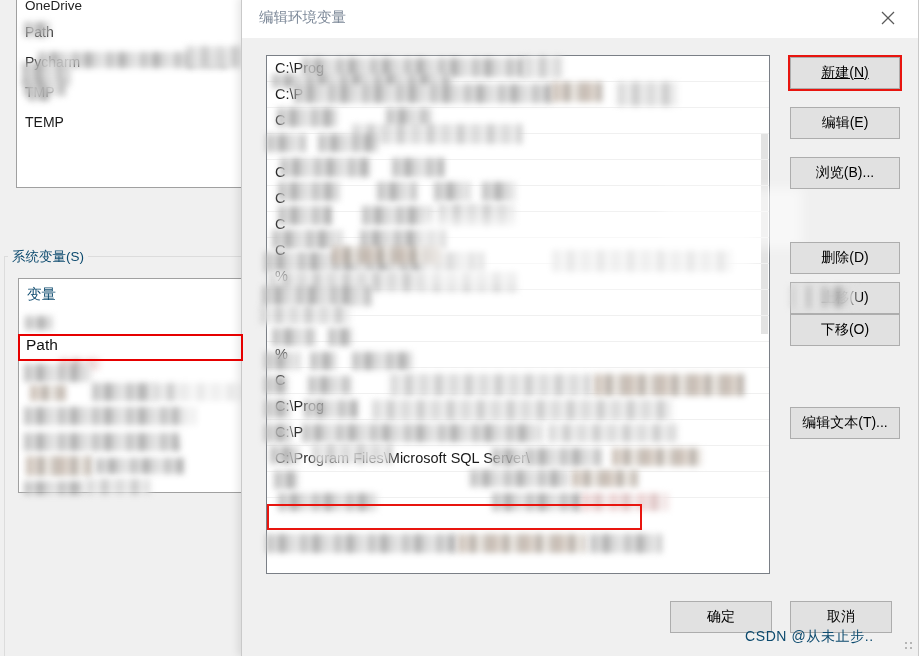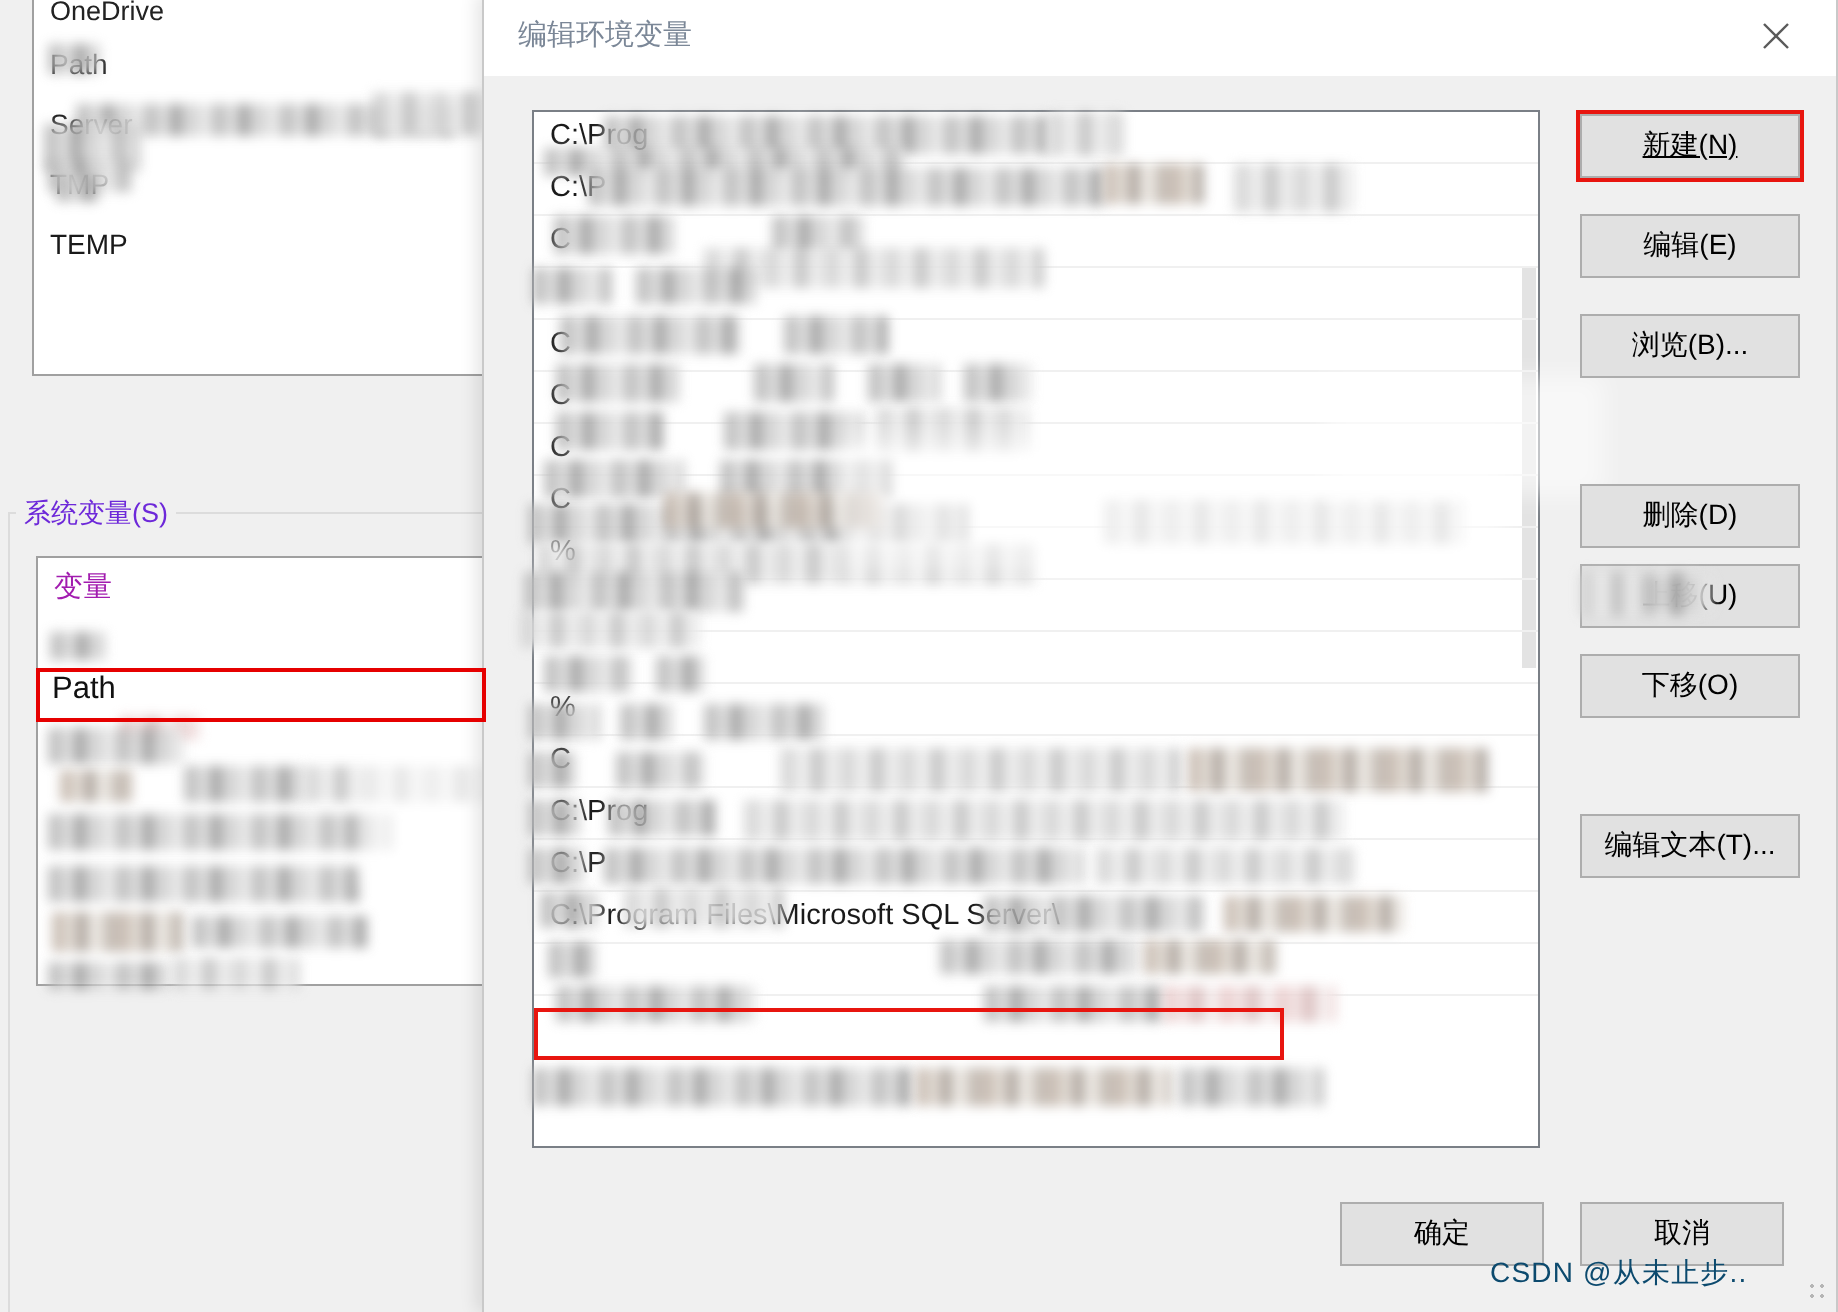--- a/index.html
+++ b/index.html
@@ -14,27 +14,27 @@
   #bg-left-col{position:absolute;left:0;top:0;width:241px;height:656px;background:#f0f0f0;
       border-right:1px solid #d8d8d8;}
 
   
   #user-list-box{position:absolute;left:16px;top:-6px;width:226px;height:194px;
       background:#fff;border:1px solid #a0a0a0;box-sizing:border-box;overflow:hidden;}
   #user-list-box .hdr{height:22px;line-height:22px;padding-left:8px;font-size:13.5px;color:#222;}
   .ulist-row{height:30px;line-height:30px;padding-left:8px;font-size:14px;color:#1a1a1a;white-space:nowrap;}
 
   
-  #sys-group-label{position:absolute;left:8px;top:248px;font-size:13.5px;color:#6d28d9;
+  #sys-group-label{position:absolute;left:8px;top:248px;font-size:13.5px;color:#0c4a6e;
       background:#f0f0f0;padding:0 4px;z-index:4;}
   #sys-group-box{position:absolute;left:4px;top:256px;width:238px;height:400px;
       border:1px solid #dcdcdc;border-bottom:none;box-sizing:border-box;}
   #sys-list-box{position:absolute;left:18px;top:278px;width:225px;height:215px;
       background:#fff;border:1px solid #a0a0a0;box-sizing:border-box;overflow:hidden;}
-  #sys-list-box .col-hdr{height:30px;line-height:30px;padding-left:8px;font-size:14.5px;color:#a21caf;}
+  #sys-list-box .col-hdr{height:30px;line-height:30px;padding-left:8px;font-size:14.5px;color:#0c4a6e;}
   .svar-row{height:26px;line-height:26px;padding-left:8px;font-size:15px;color:#111;white-space:nowrap;}
   #path-red-box{position:absolute;left:18px;top:334px;width:225px;height:27px;
       border:2px solid #e60000;box-sizing:border-box;z-index:6;pointer-events:none;}
   #path-row-text{position:absolute;left:26px;top:336px;font-size:15.5px;color:#111;z-index:7;}
   #sys-scroll-col{position:absolute;right:0;top:0;width:9px;height:100%;background:#fff;}
 
   
   .blur{position:absolute;background:
       repeating-linear-gradient(90deg,#b9b9b9 0 7px,#d8d8d8 7px 13px,#9c9c9c 13px 19px,#cfcfcf 19px 27px,#e4e4e4 27px 34px);
       filter:blur(3px);opacity:.85;border-radius:1px;}
@@ -72,21 +72,21 @@
       border:1px solid #adadad;box-sizing:border-box;font-size:14px;color:#000;
       display:flex;align-items:center;justify-content:center;cursor:default;
       font-family:"Liberation Sans","DejaVu Sans",sans-serif;}
   #btn-new{top:19px;text-decoration:underline;}
   #btn-new-red{position:absolute;left:546px;top:17px;width:114px;height:36px;
       border:2px solid #e8150f;box-sizing:border-box;z-index:8;pointer-events:none;}
   #btn-edit{top:69px;}
   #btn-browse{top:119px;}
   #btn-delete{top:169px;margin-top:35px;}
   #btn-up{top:244px;}
-  #btn-down{top:289px;}
+  #btn-down{top:276px;}
   #btn-edittext{top:369px;}
 
   
   .btn-bottom{position:absolute;width:102px;height:32px;background:#e1e1e1;
       border:1px solid #adadad;box-sizing:border-box;font-size:14px;color:#000;
       display:flex;align-items:center;justify-content:center;cursor:default;}
   #btn-ok{left:428px;top:563px;}
   #btn-cancel{left:548px;top:563px;}
 
   
@@ -108,21 +108,21 @@
 
   <div id="bg-left-col">
 
     <div id="user-list-box">
       <div class="hdr">OneDrive</div>
 
       <div class="ulist-row">
         <span>Path</span>
       </div>
       <div class="ulist-row">
-        <span>Server</span>
+        <span>Pycharm</span>
       </div>
       <div class="ulist-row">
         <span>TMP</span>
       </div>
       <div class="ulist-row">
         <span>TEMP</span>
       </div>
     </div>
 
     <div class="blur" style="left:24px;top:22px;width:26px;height:15px;"></div>

